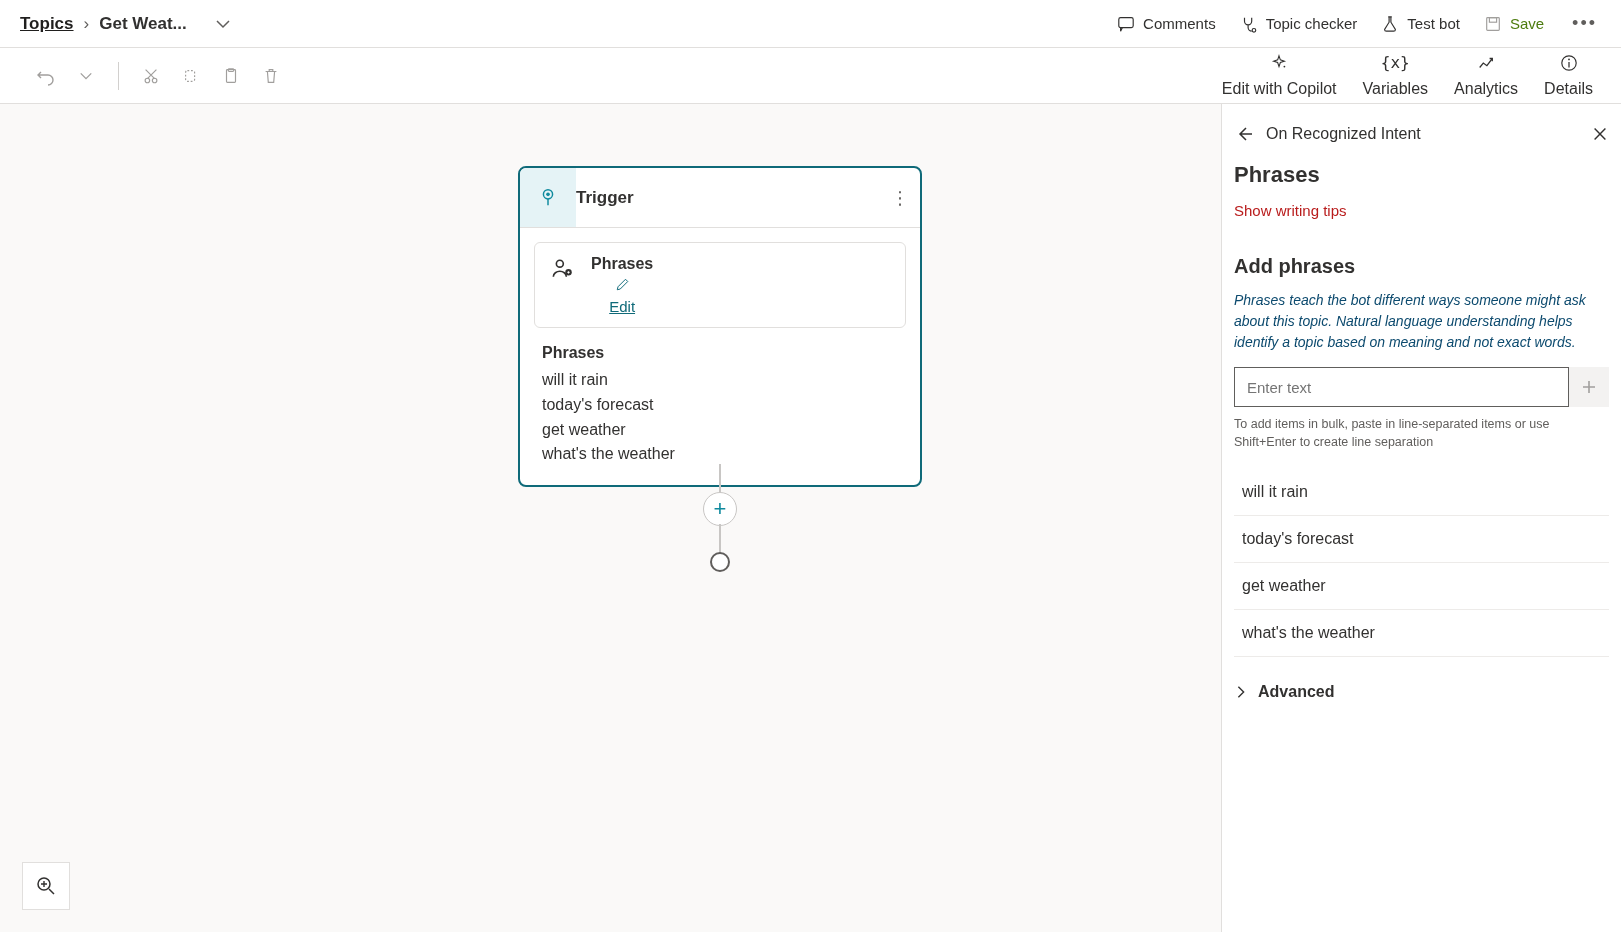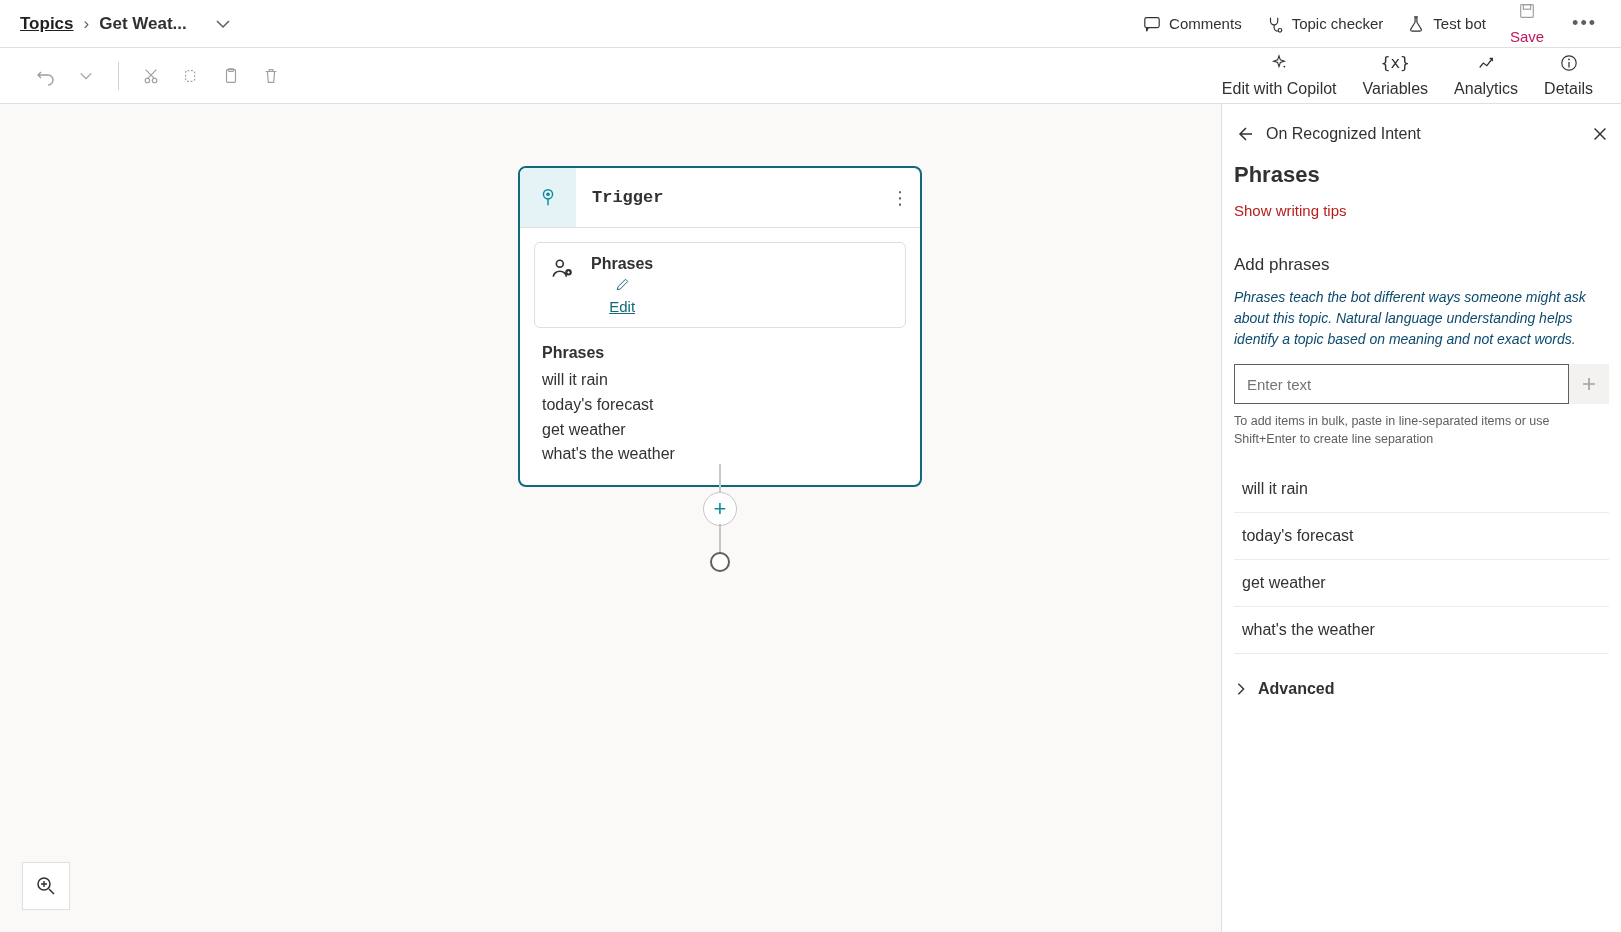--- a/index.html
+++ b/index.html
@@ -9,21 +9,21 @@
   .header {
     display: flex; align-items: center; justify-content: space-between;
     height: 48px; padding: 4px 20px; border-bottom: 1px solid #e1dfdd;
   }
   .breadcrumb { display: flex; align-items: center; gap: 10px; font-size: 17px; font-weight: 600; }
   .breadcrumb a { text-decoration: underline; color: #201f1e; cursor: pointer; }
   .breadcrumb .sep { color: #605e5c; font-weight: 400; }
   .breadcrumb .chev { margin-left: 18px; color: #605e5c; }
   .header-actions { display: flex; align-items: center; gap: 24px; font-size: 15px; }
   .header-actions .act { display: flex; align-items: center; gap: 8px; cursor: pointer; color: #323130; }
-  .header-actions .act.disabled { color: #be185d; cursor: default; flex-direction: column; }
+  .header-actions .act.disabled { color: #4d7c0f; cursor: default; }
   .header-actions .more { font-size: 18px; letter-spacing: 2px; cursor: pointer; color: #605e5c; padding: 0 4px;}
 
   
   .toolbar {
     display: flex; align-items: center; justify-content: space-between;
     height: 56px; padding: 0 28px; border-bottom: 1px solid #e1dfdd;
   }
   .tb-left { display:flex; align-items:center; gap: 4px; }
   .icon-btn {
     width: 36px; height: 36px; display:flex; align-items:center; justify-content:center;
@@ -50,21 +50,21 @@
     position:absolute; left: 518px; top: 62px; width: 404px;
     border:2px solid #0f6a79; border-radius:8px; background:#fff;
   }
   .node-head {
     display:flex; align-items:center; height:60px; border-bottom:1px solid #e1dfdd;
   }
   .node-badge {
     width:56px; height:100%; background:#e5f3f6; display:flex; align-items:center; justify-content:center;
     border-top-left-radius:6px; color:#0f8a9e;
   }
-  .node-title { flex:1; padding-left:16px; font-size:17px; font-weight:600;font-family:Liberation Mono, monospace; }
+  .node-title { flex:1; padding-left:0; font-size:17px; font-weight:600; }
   .node-more { width:40px; text-align:center; font-size:18px; color:#605e5c; cursor:pointer; }
 
   .phr-box {
     margin:14px; border:1px solid #e1dfdd; border-radius:6px; padding:12px 14px;
     display:flex; gap:16px; align-items:flex-start;
   }
   .phr-icon { color:#323130; }
   .phr-title { font-weight:600; font-size:16px; }
   .phr-edit { display:flex; align-items:center; gap:6px; color:#0f6a79; margin-top:4px; cursor:pointer; font-size:15px;flex-direction:column;}
   .phr-edit span { text-decoration:underline; }
@@ -97,21 +97,21 @@
   }
 
   
   .side-head { display:flex; align-items:center; justify-content:space-between; margin-bottom:18px; }
   .side-head-left { display:flex; align-items:center; gap:12px; font-size:16px; }
   .side-head-left .back { cursor:pointer; color:#323130; }
   .side-close { cursor:pointer; color:#323130; font-size:18px; }
   .side h1 { font-size:22px; font-weight:600; margin-bottom:14px; }
   .side .hint { font-size:15px; line-height:1.5; color:#323130; margin-bottom:10px; }
   .side .link { color:#b91c1c; font-size:15px; cursor:pointer; margin-bottom:20px; display:inline-block;}
-  .side h2 { font-size:17px; font-weight:400; margin: 16px 0 12px; }
+  .side h2 { font-size:20px; font-weight:700; margin: 16px 0 12px; }
   .side .subhint { font-size:14px; color:#0c4a6e; line-height:1.5; margin-bottom:14px;font-style:italic;}
   .input-row { display:flex; margin-bottom:8px; }
   .input-row input {
     flex:1; height:40px; border:1px solid #605e5c; padding:0 12px; font-size:15px;
   }
   .input-row .plus {
     width:40px; height:40px; background:#f3f2f1; display:flex; align-items:center; justify-content:center;
     color:#a19f9d; cursor:pointer;
   }
   .side .tiny { font-size:12.5px; color:#605e5c; line-height:1.45; margin-bottom:18px;}

